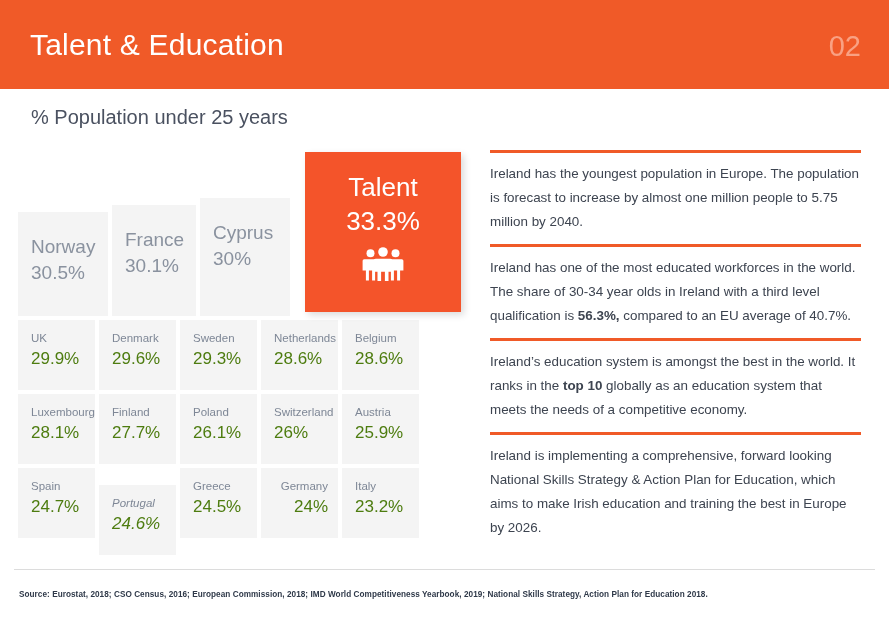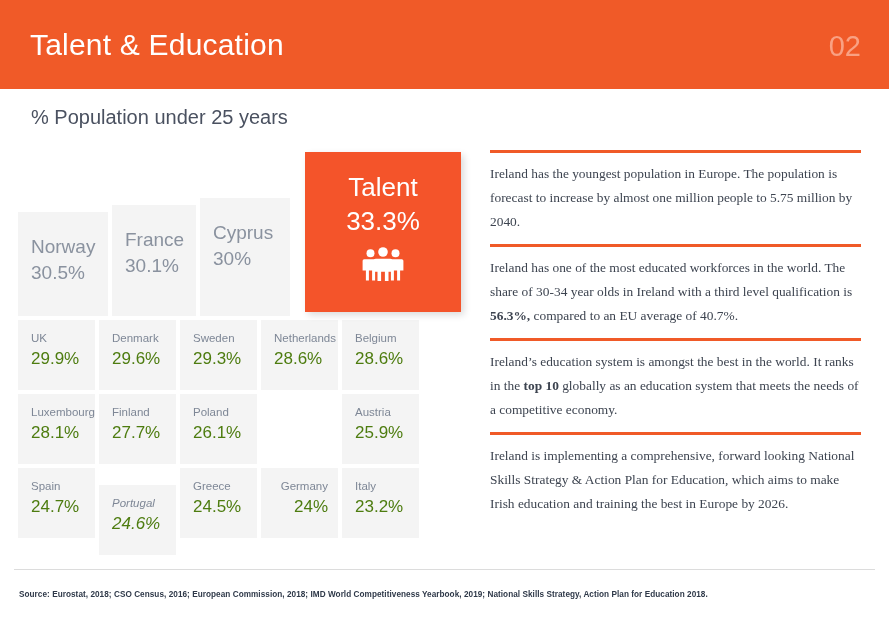--- a/index.html
+++ b/index.html
@@ -154,21 +154,20 @@
     left: 0; top: 0;
     width: 100%;
     height: 3px;
     background: #f05a28;
   }
   .fact-text {
     font-size: 13.4px;
     line-height: 24px;
     color: #3d4450;
     font-weight: 400;
-    font-family: Liberation Serif, serif;
   }
   .fact-text b { font-weight: 700; }
 
   
   .footer-rule {
     position: absolute;
     left: 14px;
     top: 569px;
     width: 861px;
     height: 1px;
@@ -253,20 +252,24 @@
     <div class="tile-value">28.1%</div>
   </div>
   <div class="tile" style="left:81px;top:244px;width:77px;height:70px;">
     <div class="tile-name">Finland</div>
     <div class="tile-value">27.7%</div>
   </div>
   <div class="tile" style="left:162px;top:244px;width:77px;height:70px;">
     <div class="tile-name">Poland</div>
     <div class="tile-value">26.1%</div>
   </div>
+  <div class="tile" style="left:243px;top:244px;width:77px;height:70px;">
+    <div class="tile-name">Switzerland</div>
+    <div class="tile-value">26%</div>
+  </div>
   <div class="tile" style="left:324px;top:244px;width:77px;height:70px;">
     <div class="tile-name">Austria</div>
     <div class="tile-value">25.9%</div>
   </div>
 
   <div class="tile" style="left:0px;top:318px;width:77px;height:70px;">
     <div class="tile-name">Spain</div>
     <div class="tile-value">24.7%</div>
   </div>
   <div class="tile" style="left:81px;top:335px;width:77px;height:70px;font-style:italic;">

